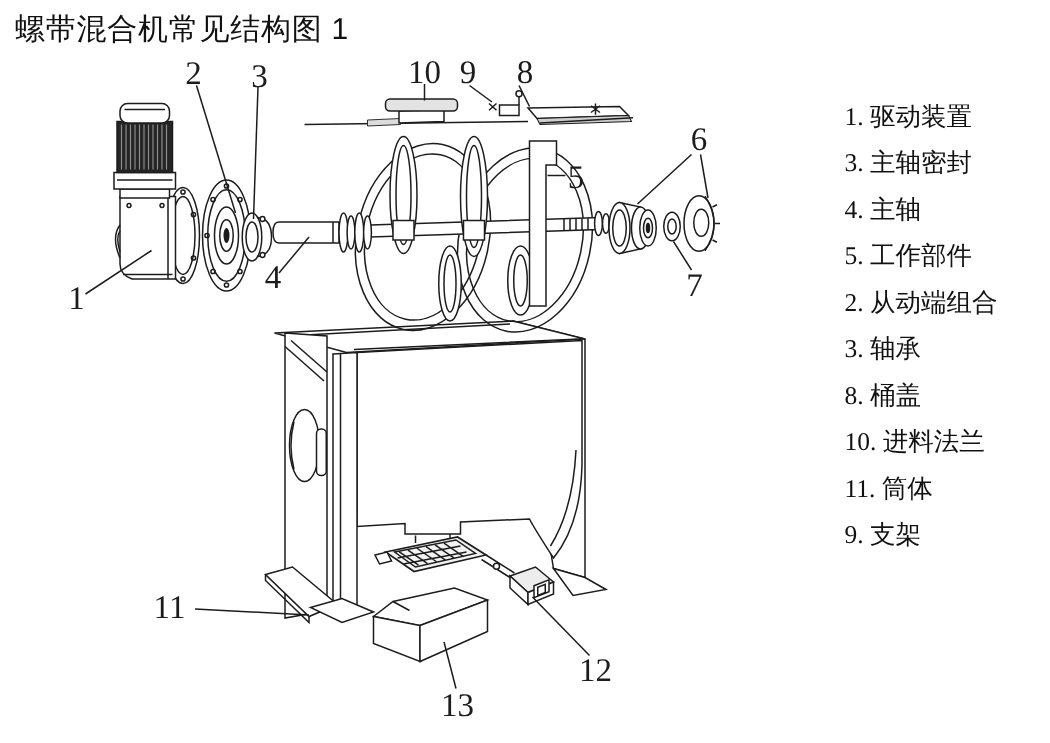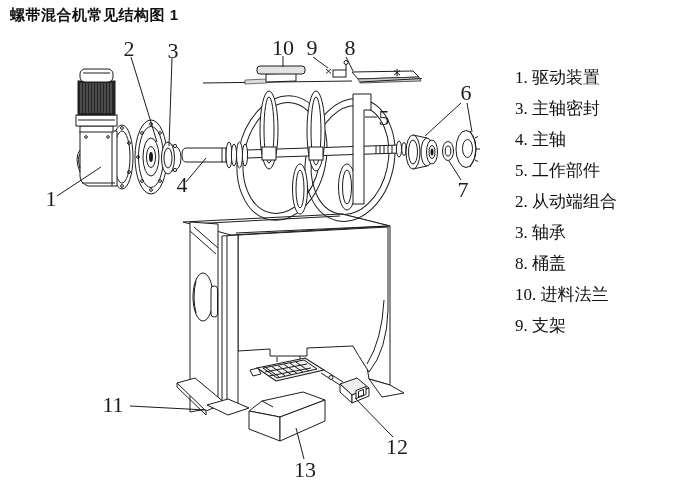--- a/index.html
+++ b/index.html
@@ -6,29 +6,29 @@
   body{
     width:700px;height:495px;position:relative;overflow:hidden;
     background:#ffffff;
     font-family:"Liberation Serif","DejaVu Serif",serif;
     color:#1c1c1c;
   }
   .stage{position:absolute;inset:0;}
   .title{
     position:absolute;left:10px;top:6px;
     font-family:"Liberation Sans","DejaVu Sans",sans-serif;
-    font-weight:bold;font-size:15px;letter-spacing:.5px;color:#111;
+    font-weight:normal;font-size:20px;letter-spacing:.5px;color:#111;
     white-space:nowrap;
     text-align:center;
   }
   .legend{
     position:absolute;left:515px;top:62px;width:180px;
     font-size:17px;line-height:31px;color:#111;
   }
-  .legend-item{height:31px;white-space:nowrap;}
+  .legend-item{height:31px;white-space:nowrap;margin-left:48px;}
   svg.diagram{position:absolute;left:0;top:0;}
   svg.diagram *{vector-effect:none;}
   .ln{stroke:#1c1c1c;fill:none;stroke-width:1;}
   .wh{stroke:#1c1c1c;fill:#ffffff;stroke-width:1;}
   .callout{
     font-family:"Liberation Serif","DejaVu Serif",serif;
     font-size:22px;fill:#1c1c1c;text-anchor:middle;
   }
 </style>
 </head>
@@ -234,16 +234,17 @@
 
   <div class="legend">
     <div class="legend-item">1. 驱动装置</div>
     <div class="legend-item">3. 主轴密封</div>
     <div class="legend-item">4. 主轴</div>
     <div class="legend-item">5. 工作部件</div>
     <div class="legend-item">2. 从动端组合</div>
     <div class="legend-item">3. 轴承</div>
     <div class="legend-item">8. 桶盖</div>
     <div class="legend-item">10. 进料法兰</div>
+    <div class="legend-item">11. 筒体</div>
     <div class="legend-item">9. 支架</div>
   </div>
 
 </div>
 
 </body></html>

